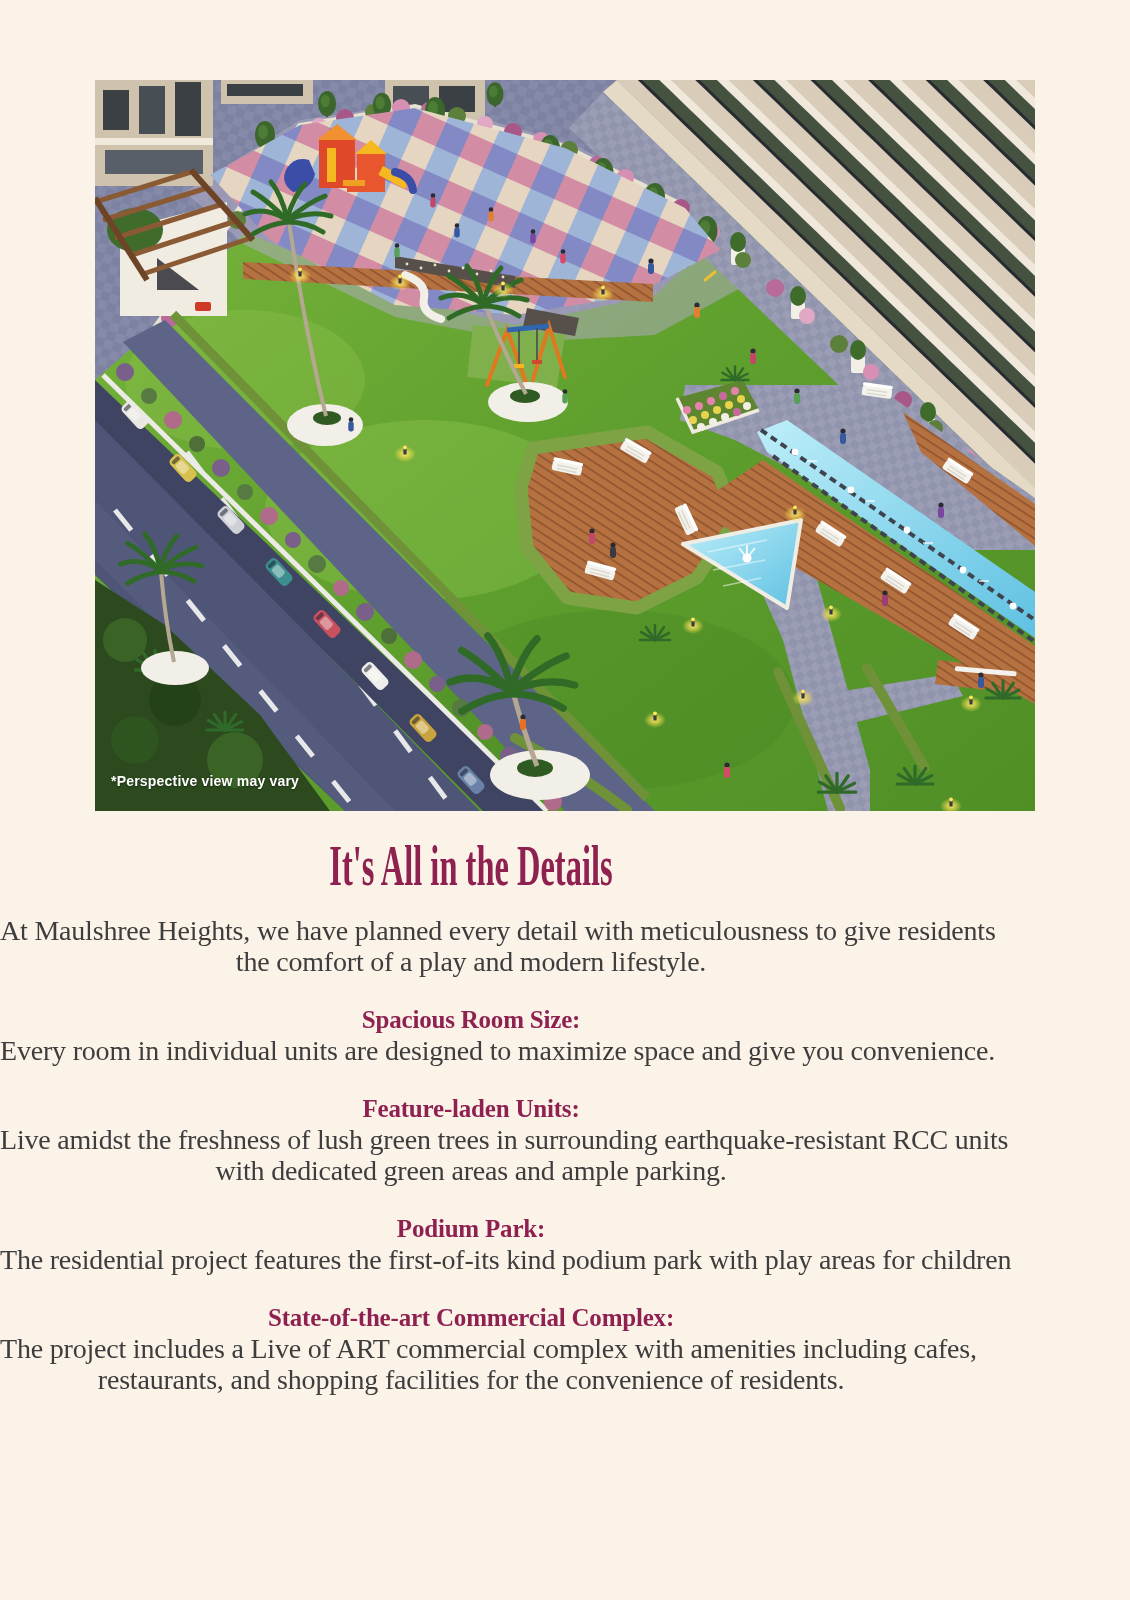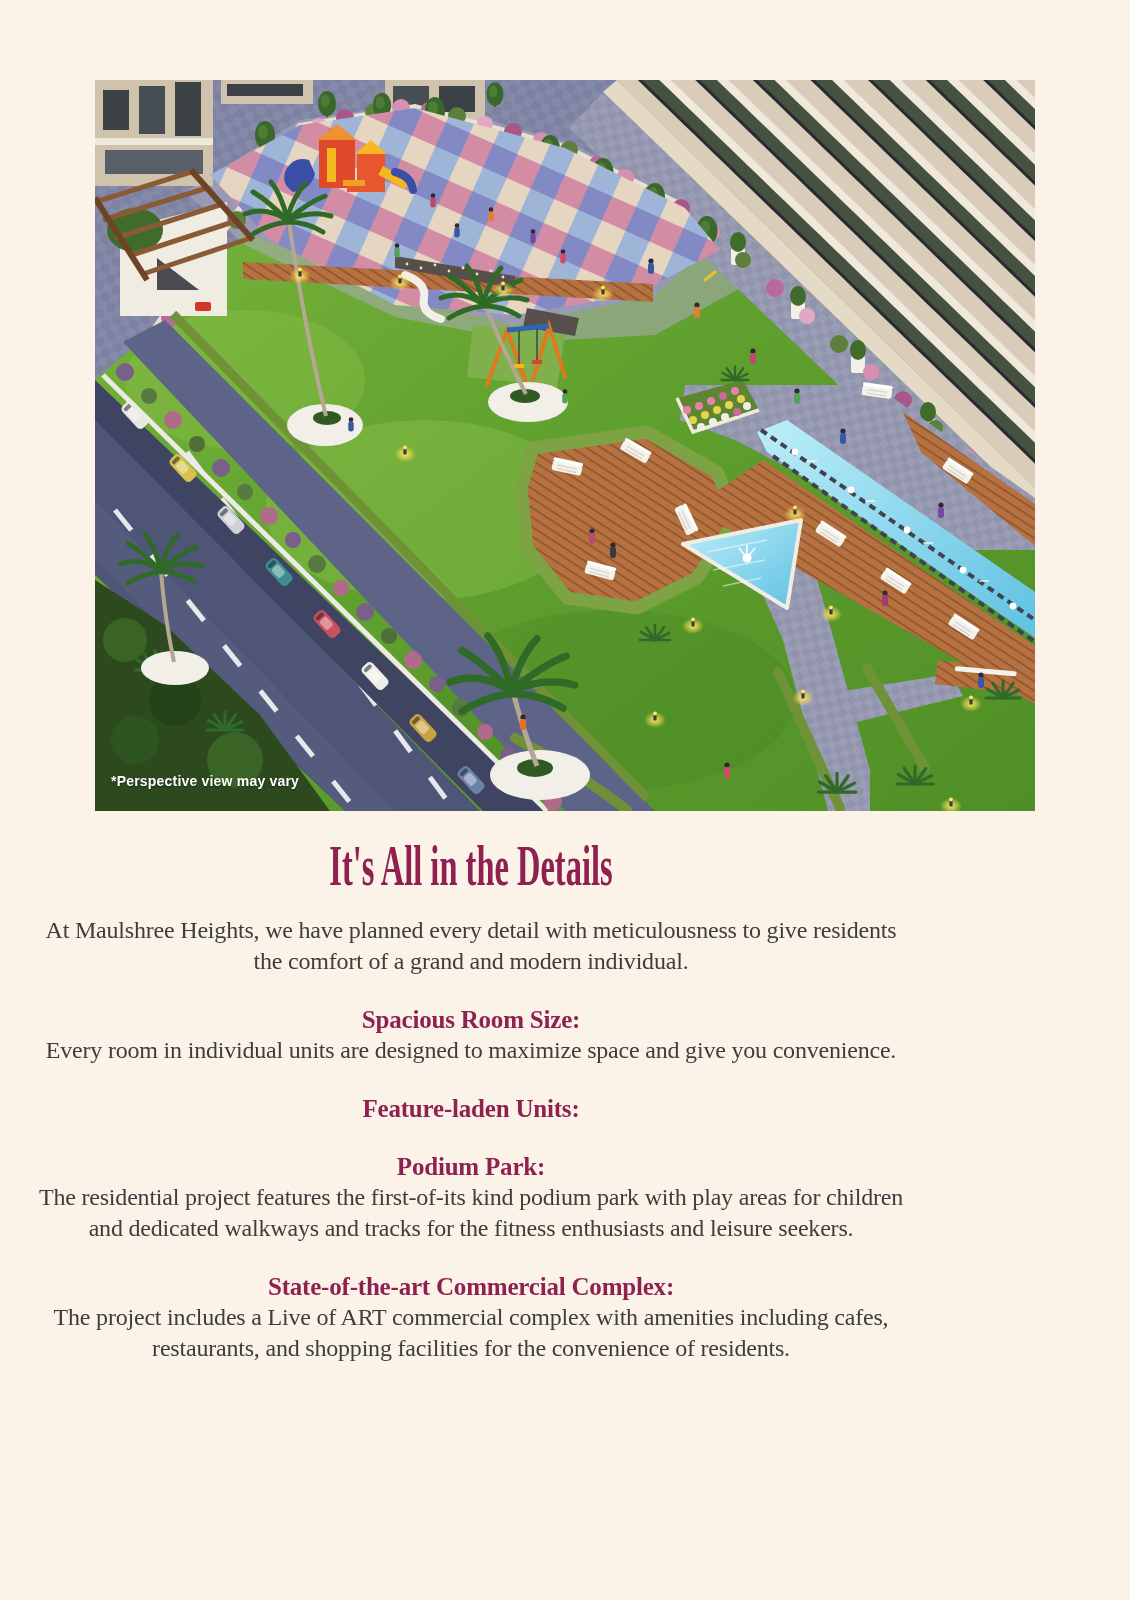--- a/index.html
+++ b/index.html
@@ -28,21 +28,21 @@
   }
   .title-wrap{margin-top:24px;line-height:62px;height:66px;}
   .page-title{
     display:inline-block;
     font-size:58px;font-weight:bold;color:#8f2151;
     transform:scaleX(.56);transform-origin:center;
     white-space:nowrap;letter-spacing:0;
   }
   .para{margin-top:14px;}
   .para .line{
-    font-size:24px;line-height:31px;letter-spacing:-.2px;
+    font-size:28px;line-height:31px;letter-spacing:-.2px;
     white-space:nowrap;
   }
   .section{margin-top:28px;}
   .section-heading{
     font-size:25px;font-weight:bold;color:#8f2151;
     line-height:30px;letter-spacing:-.2px;
   }
   .section .para{margin-top:0;}
 </style>
 </head>
@@ -503,39 +503,42 @@
   <div class="watermark">*Perspective view may vary</div>
 </div>
 
 <div class="copy">
   <div class="title-wrap">
     <span class="page-title">It's All in the Details</span>
   </div>
 
   <div class="para">
     <div class="line">At Maulshree Heights, we have planned every detail with meticulousness to give residents</div>
-    <div class="line">the comfort of a grand and modern individual.</div>
+    <div class="line">the comfort of a play and modern lifestyle.</div>
   </div>
 
   <div class="section">
     <div class="section-heading">Spacious Room Size:</div>
     <div class="para">
       <div class="line">Every room in individual units are designed to maximize space and give you convenience.</div>
     </div>
   </div>
 
   <div class="section">
     <div class="section-heading">Feature-laden Units:</div>
+    <div class="para">
+      <div class="line">Live amidst the freshness of lush green trees in surrounding earthquake-resistant RCC units</div>
+      <div class="line">with dedicated green areas and ample parking.</div>
+    </div>
   </div>
 
   <div class="section">
     <div class="section-heading">Podium Park:</div>
     <div class="para">
       <div class="line">The residential project features the first-of-its kind podium park with play  areas for children</div>
-      <div class="line">and dedicated walkways and tracks for the fitness enthusiasts and leisure seekers.</div>
     </div>
   </div>
 
   <div class="section">
     <div class="section-heading">State-of-the-art Commercial Complex:</div>
     <div class="para">
       <div class="line">The project includes a Live of ART commercial complex with amenities including cafes,</div>
       <div class="line">restaurants, and shopping facilities for the convenience of residents.</div>
     </div>
   </div>

